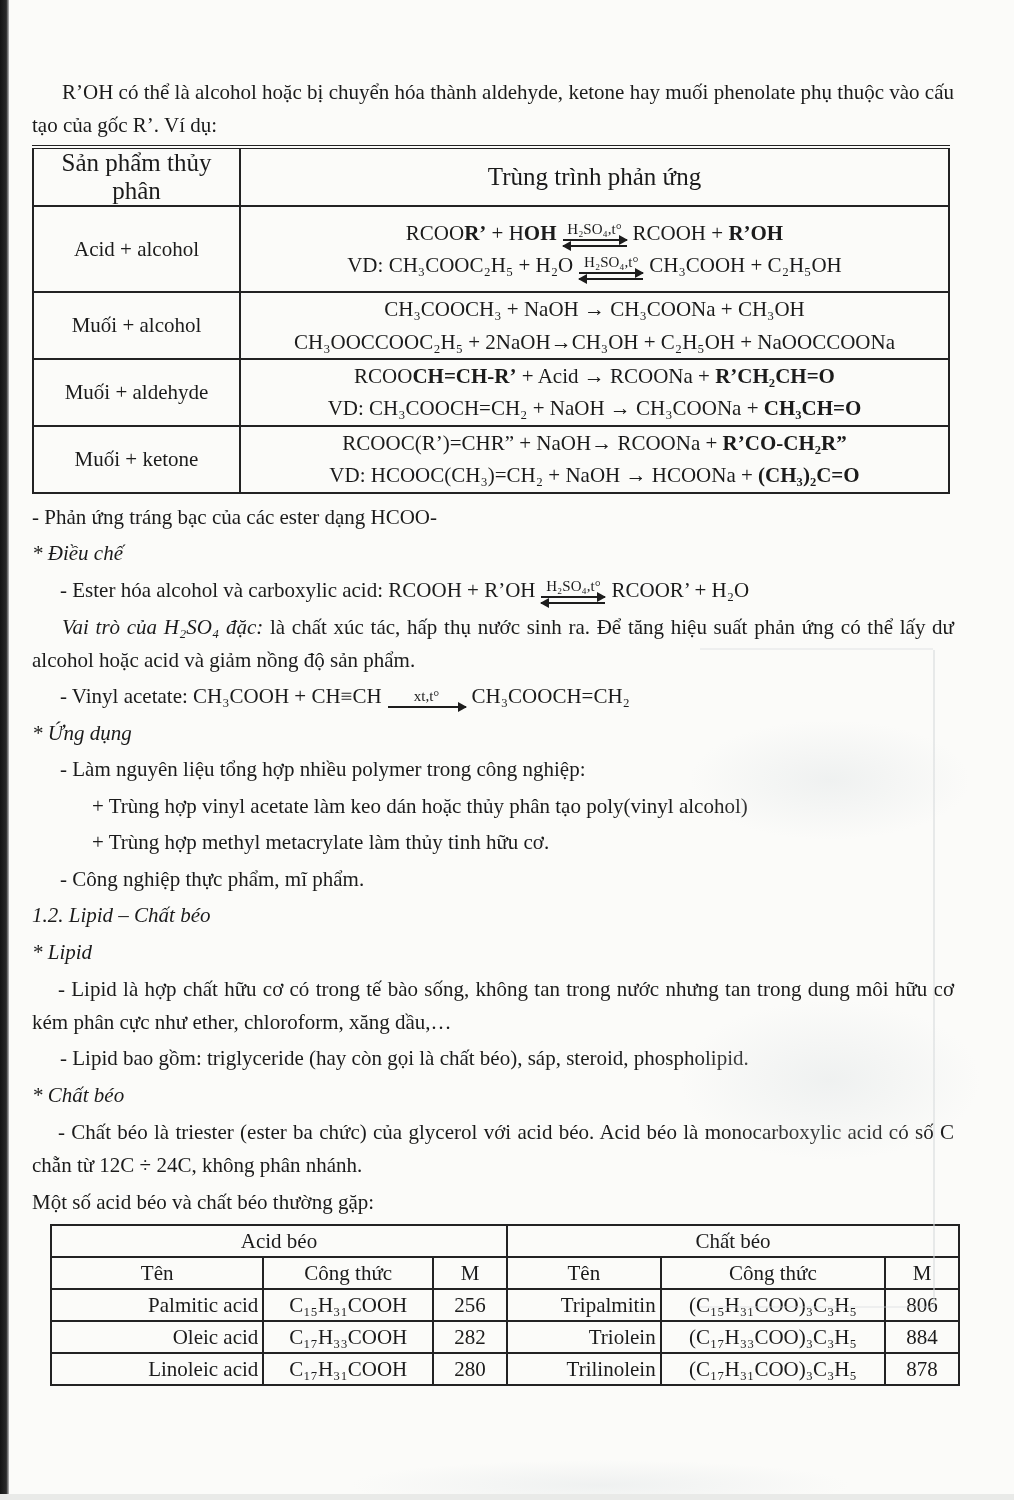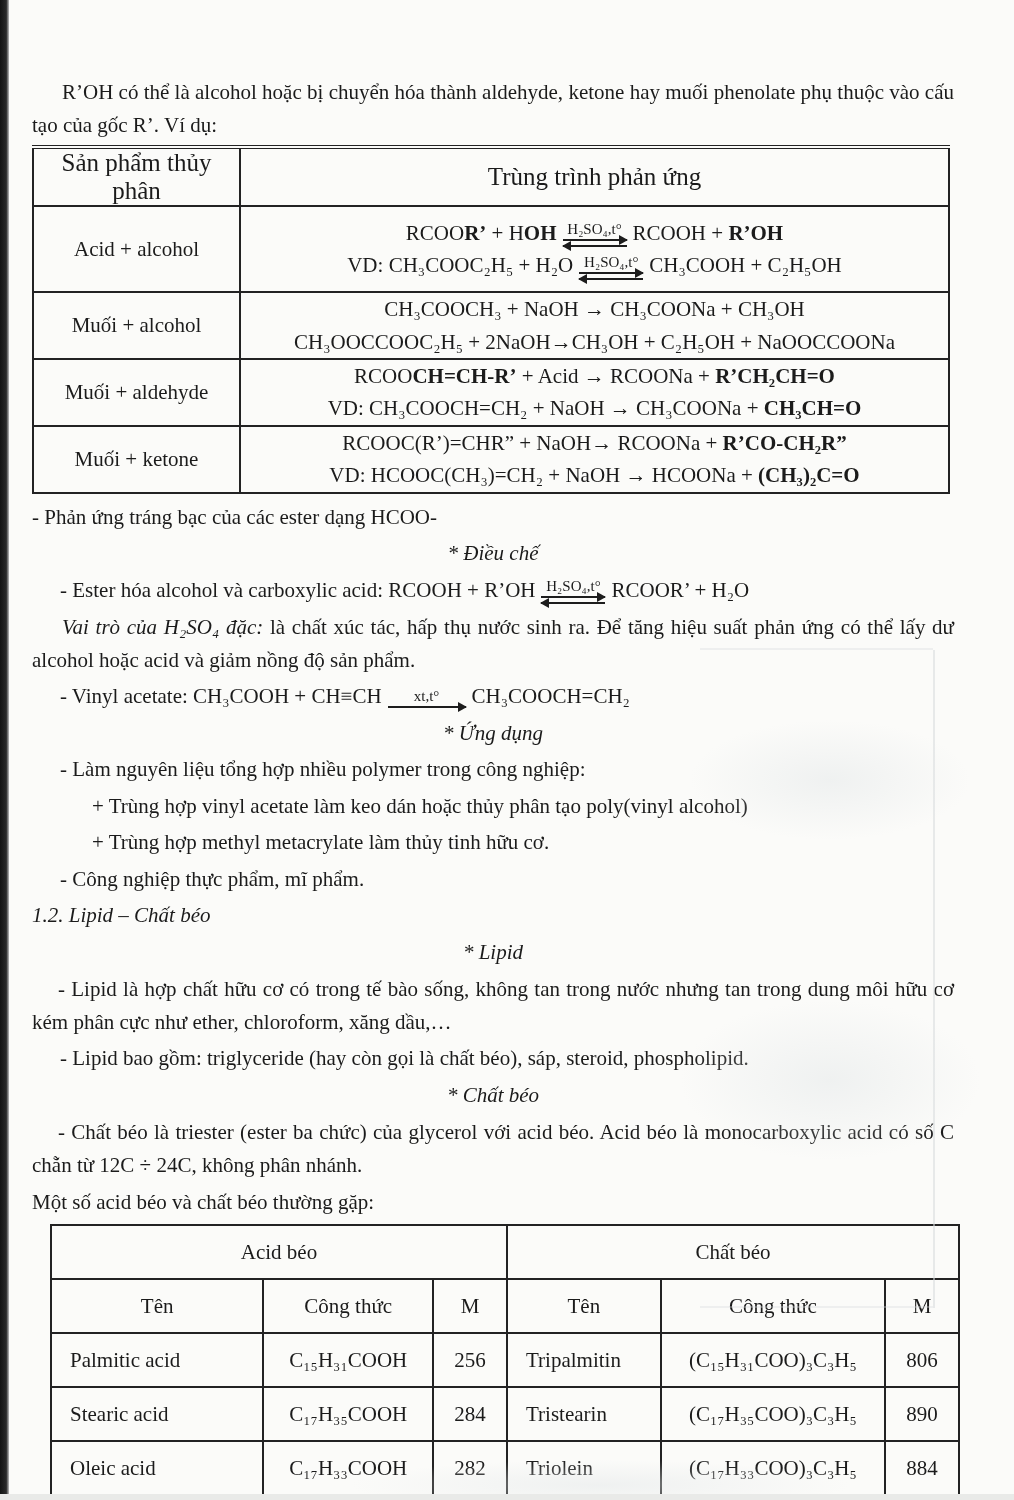--- a/index.html
+++ b/index.html
@@ -18,21 +18,21 @@
   .smudge{position:absolute;border-radius:50%;
     background:radial-gradient(closest-side,#e3e7e8,rgba(251,251,249,0));opacity:.5;}
 
   .doc{position:relative;padding:76px 60px 0 32px;}
   .para{margin:0;line-height:1.55;}
   .just{text-align:justify;}
   .ti{text-indent:30px;}
   .line{margin:5px 0;line-height:1.5;white-space:nowrap;}
   .ind1{padding-left:28px;}
   .ind2{padding-left:60px;}
-  .italic{font-style:italic;text-align:center;}
+  .italic{font-style:italic;}
   .bolditalic{font-style:italic;font-weight:normal;}
   .b{font-weight:bold;}
   .i{}
 
   
   table{border-collapse:collapse;}
   .t1{width:918px;margin-top:4px;margin-bottom:8px;}
   .t1, .t1 td{border:2px solid #232323;}
   .t1{border-top:4px double #232323;}
   .t1 td{padding:0 4px;}
@@ -49,22 +49,22 @@
   .ar{position:relative;height:2px;background:#1d1d1d;width:64px;display:block;}
   .ar.w{width:78px;}
   .ar-r::after{content:"";position:absolute;right:-1px;top:-4px;
     border-top:5px solid transparent;border-bottom:5px solid transparent;border-left:9px solid #1d1d1d;}
   .ar-l::before{content:"";position:absolute;left:-1px;top:-4px;
     border-top:5px solid transparent;border-bottom:5px solid transparent;border-right:9px solid #1d1d1d;}
 
   
   .t2{width:910px;margin:6px 0 4px 18px;table-layout:fixed;}
   .t2, .t2 td{border:2px solid #232323;}
-  .t2 td{height:30px;text-align:center;padding:11px 4px;overflow:hidden;white-space:nowrap;}
-  .t2 td.nm{text-align:left;padding-left:18px;}
+  .t2 td{height:30px;text-align:center;padding:0 4px;overflow:hidden;white-space:nowrap;}
+  .t2 td.nm{text-align:right;padding-left:18px;}
 </style>
 </head>
 <body>
 
 <div class="edge-left"></div>
 
 <div class="doc">
 
   <p class="para just ti">R’OH có thể là alcohol hoặc bị chuyển hóa thành aldehyde, ketone hay muối phenolate phụ thuộc vào cấu tạo của gốc R’. Ví dụ:</p>
 
@@ -179,28 +179,20 @@
     </tr>
     <tr>
       <td class="nm">Palmitic acid</td>
       <td>C₁₅H₃₁COOH</td>
       <td>256</td>
       <td class="nm">Tripalmitin</td>
       <td>(C₁₅H₃₁COO)₃C₃H₅</td>
       <td>806</td>
     </tr>
     <tr>
-      <td class="nm">Stearic acid</td>
-      <td>C₁₇H₃₅COOH</td>
-      <td>284</td>
-      <td class="nm">Tristearin</td>
-      <td>(C₁₇H₃₅COO)₃C₃H₅</td>
-      <td>890</td>
-    </tr>
-    <tr>
       <td class="nm">Oleic acid</td>
       <td>C₁₇H₃₃COOH</td>
       <td>282</td>
       <td class="nm">Triolein</td>
       <td>(C₁₇H₃₃COO)₃C₃H₅</td>
       <td>884</td>
     </tr>
     <tr>
       <td class="nm">Linoleic acid</td>
       <td>C₁₇H₃₁COOH</td>

